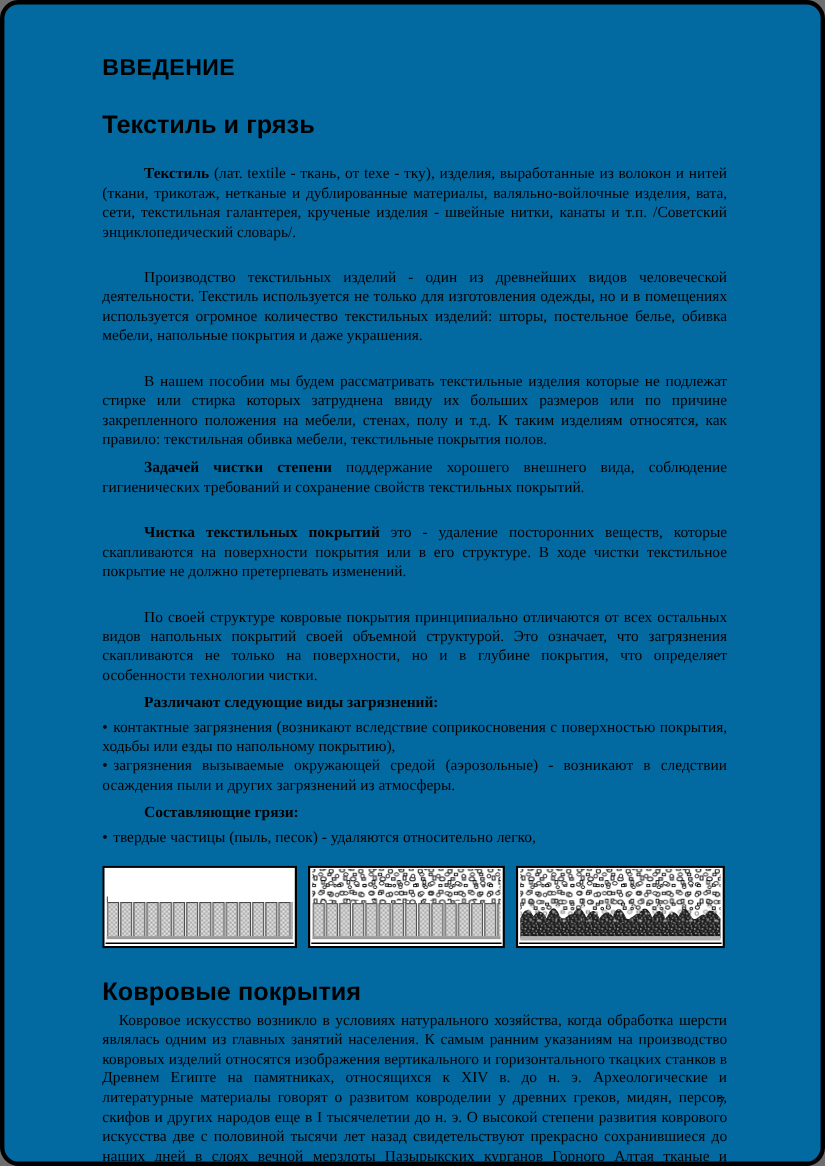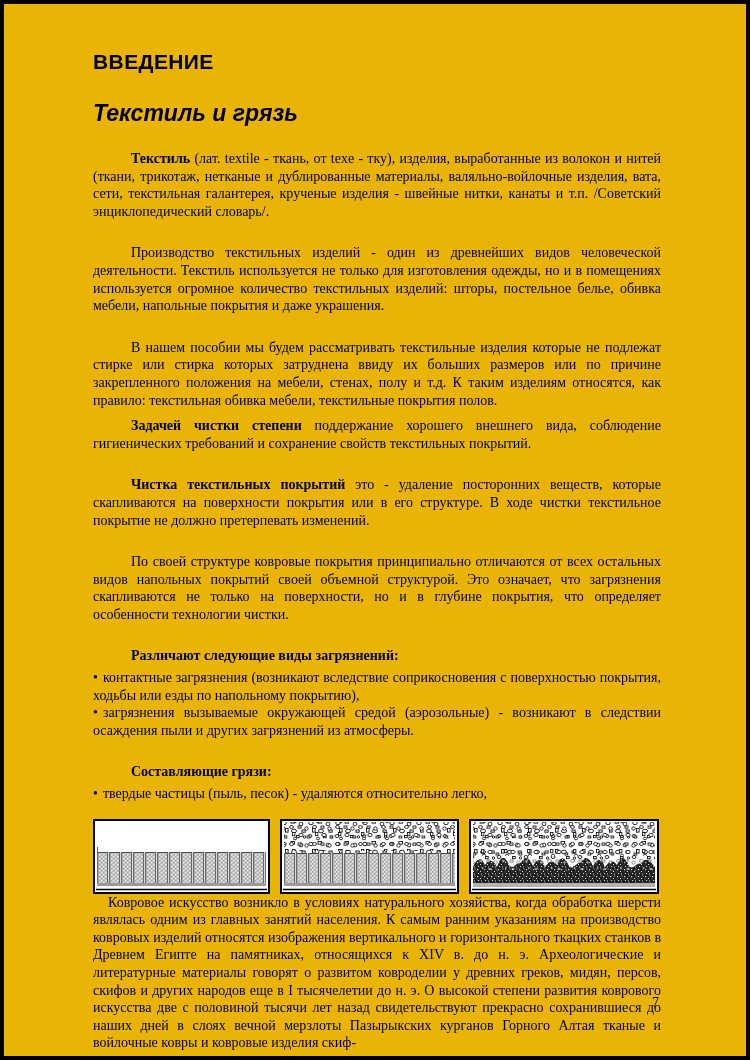--- a/index.html
+++ b/index.html
@@ -4,49 +4,49 @@
 <style>
   html,body{margin:0;padding:0;}
   body{
     width:750px;height:1060px;
     background:#6e6e6e;
     font-family:"Liberation Serif",serif;
     position:relative;
   }
   .page{
     position:absolute;inset:0;
-    background:#eab308;
+    background:#0369a1;
     border:4px solid #000;
-    border-radius:0;
+    border-radius:17px;
     box-sizing:border-box;
     overflow:hidden;
   }
   .content{
     position:absolute;left:89px;top:46px;width:568px;color:#000;
   }
   .doc-title{
     font-family:"Liberation Sans",sans-serif;
     font-size:21px;font-weight:bold;letter-spacing:.4px;
     margin:0 0 26px 0;line-height:24px;
   }
   .sec-heading{
     font-family:"Liberation Sans",sans-serif;
-    font-style:italic;font-weight:bold;
+    font-weight:bold;
     font-size:23px;line-height:26px;
     margin:0 0 4px 0;
   }
   .sec-heading.second{margin-top:26px;margin-bottom:6px;}
   p{
     margin:0;font-size:14px;line-height:17.6px;
     text-align:justify;color:#000;
   }
   p.ind{text-indent:38px;margin-top:24px;}
   p.ind-sm{text-indent:15px;}
   p.gap-top{margin-top:8px;}
-  p.subhead{font-weight:bold;text-indent:38px;margin-top:24px;margin-bottom:4px;}
+  p.subhead{font-weight:bold;text-indent:38px;margin-top:8px;margin-bottom:4px;}
   p.bul{text-indent:0;}
   .bm{margin-right:5px;}
   .figrow{
     display:flex;gap:10px;margin-top:16px;align-items:flex-start;
   }
   .figrow svg{display:block;}
   .pagenum{
     position:absolute;right:87px;top:991px;
     font-size:14px;color:#000;font-family:"Liberation Serif",serif;
   }
@@ -158,19 +158,20 @@
         <rect x="1" y="1" width="188" height="73" fill="#fff" stroke="#000" stroke-width="2"></rect>
         <rect x="4" y="3" width="182" height="38" fill="url(#part)"></rect>
         <rect x="4" y="3" width="182" height="34" fill="url(#part2)"></rect>
         <path d="M4,66 L4,48 C8,38 12,38 16,46 C20,40 24,40 28,48 C32,36 36,36 40,46 C44,52 48,42 52,44 C56,36 60,38 64,47 C68,40 72,38 76,48 C80,42 84,40 88,46 C92,36 96,38 100,47 C104,52 108,42 112,44 C116,36 120,38 124,47 C128,40 132,38 136,48 C140,42 144,40 148,46 C152,36 156,38 160,47 C164,52 168,42 172,45 C176,38 180,40 186,48 L186,66 Z" fill="url(#speck)"></path>
         <rect x="4" y="38" width="182" height="14" fill="url(#part2)" opacity="0.55"></rect>
         <rect x="4" y="64" width="182" height="4" fill="#b2b2b2"></rect>
         <line x1="3" y1="70.5" x2="187" y2="70.5" stroke="#000" stroke-width="1.4"></line>
       </svg>
     </div>
 
+    <h2 class="sec-heading second">Ковровые покрытия</h2>
 
     <p class="ind-sm">Ковровое искусство возникло в условиях натурального хозяйства, когда обработка шерсти являлась одним из главных занятий населения. К самым ранним указаниям на производство ковровых изделий относятся изображения вертикального и горизонтального ткацких станков в Древнем Египте на памятниках, относящихся к XIV в. до н. э. Археологические и литературные материалы говорят о развитом ковроделии у древних греков, мидян, персов, скифов и других народов еще в I тысячелетии до н. э. О высокой степени развития коврового искусства две с половиной тысячи лет назад свидетельствуют прекрасно сохранившиеся до наших дней в слоях вечной мерзлоты Пазырыкских курганов Горного Алтая тканые и войлочные ковры и ковровые изделия скиф-</p>
 
   </div>
 
   <div class="pagenum">7</div>
 </div>
 
 </body></html>

